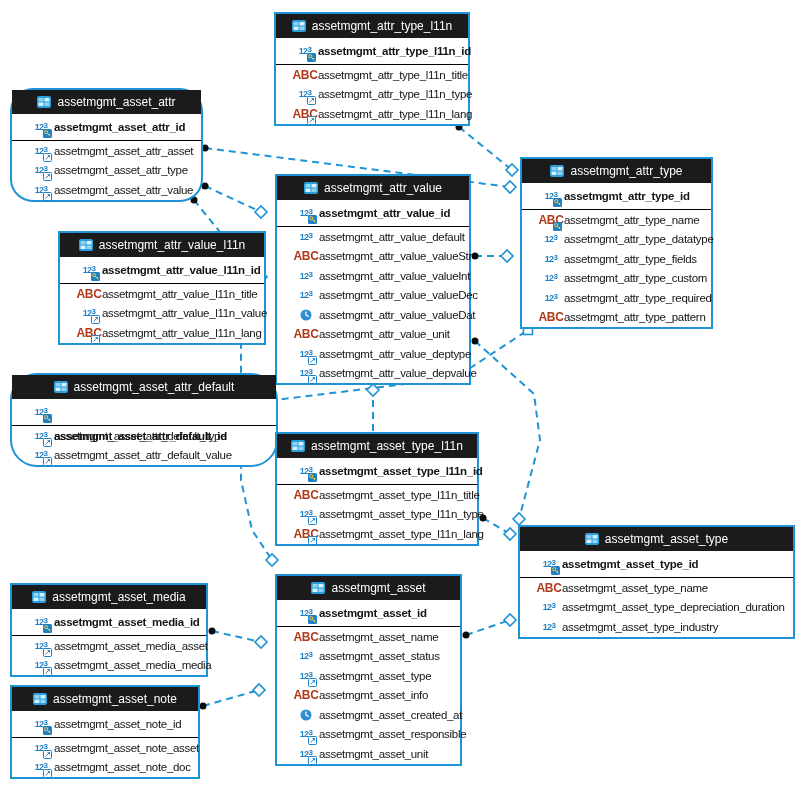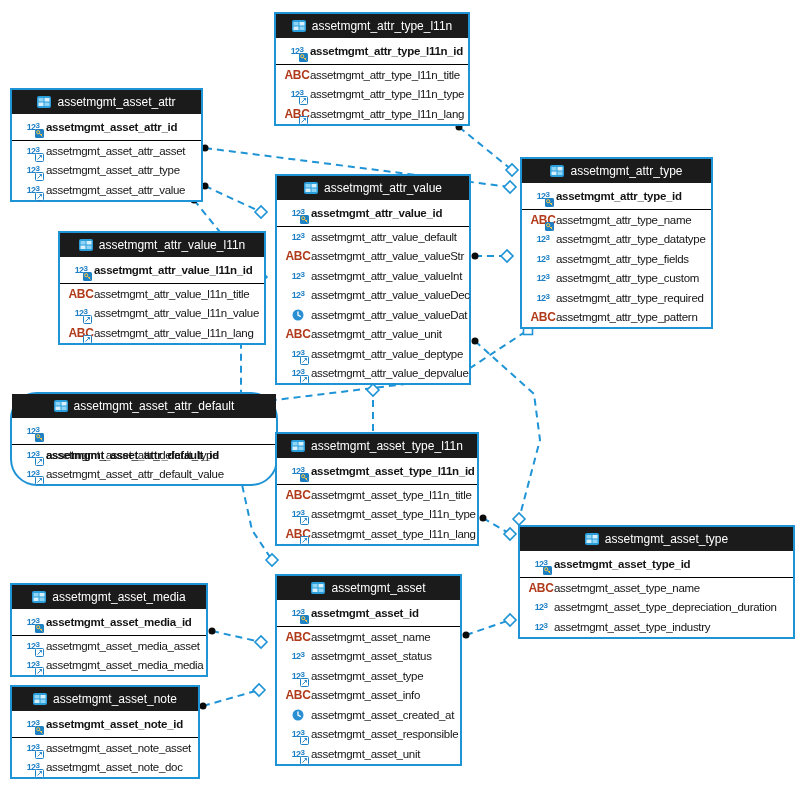--- a/index.html
+++ b/index.html
@@ -5,21 +5,21 @@
   html,body{margin:0;padding:0;background:#ffffff;}
   body{width:802px;height:785px;position:relative;overflow:hidden;
        font-family:"Liberation Sans","DejaVu Sans",sans-serif;}
   #canvas{position:absolute;left:0;top:0;width:802px;height:785px;}
   #rel-svg{position:absolute;left:0;top:0;z-index:1;}
   .tbl{position:absolute;z-index:2;background:#ffffff;border:2px solid #1e93d6;box-sizing:border-box;}
   .tbl-header{background:#1b1b1b;color:#ffffff;height:24px;display:flex;align-items:center;
       justify-content:center;gap:6px;font-size:12px;white-space:nowrap;padding:0 4px;}
   .tbl-title{color:#fff;}
   .frow{display:flex;align-items:center;height:19.5px;font-size:11.5px;letter-spacing:-0.3px;
-      padding:0 10px;white-space:nowrap;color:#141414;}
+      padding:0 18px;white-space:nowrap;color:#141414;}
   .frow.pk{height:26px;font-weight:bold;border-bottom:1.6px solid #000000;}
   .ic{width:22px;flex:0 0 22px;position:relative;display:inline-flex;align-items:center;
       justify-content:center;height:16px;}
   .t-num{color:#1d7fc4;font-weight:bold;font-size:9px;letter-spacing:-0.6px;font-style:normal;}
   .t-num i{font-style:normal;font-size:8px;position:relative;top:-2px;}
   .t-str{color:#b03a1a;font-weight:bold;font-size:12px;letter-spacing:-0.4px;}
   .badge{position:absolute;right:0px;bottom:-3px;width:9px;height:9px;display:block;}
   .lbl{padding-left:2px;}
 </style>
 </head>
@@ -134,21 +134,21 @@
         <span class="ic">
           <span class="t-str">ABC</span>
           <svg width="9" height="9" viewBox="0 0 9 9" class="badge">
             <rect x="0.5" y="0.5" width="8" height="8" rx="1" fill="#ffffff" stroke="#1d7fc4" stroke-width="1"></rect>
             <path d="M2.5 6.5 L6.5 2.5 M6.5 2.5 L6.5 4.5 M6.5 2.5 L4.5 2.5" stroke="#1d7fc4" stroke-width="0.9" fill="none"></path>
           </svg>
         </span>
         <span class="lbl">assetmgmt_attr_type_l11n_lang</span>
       </div>
     </div>
-    <div class="tbl" style="left: 10px; top: 88px; width: 193px;">
+    <div class="tbl" style="left: 10px; top: 88px; width: 193px; border-radius: 23px;">
       <div class="tbl-header">
         <svg width="14" height="12" viewBox="0 0 14 12">
           <rect x="0" y="0" width="14" height="12" rx="2" fill="#2b9fdc"></rect>
           <rect x="1.5" y="2" width="5" height="3.5" fill="#8ed4f4"></rect>
           <rect x="7.5" y="2" width="5" height="3.5" fill="#d8f0fb"></rect>
           <rect x="1.5" y="6.5" width="5" height="3.5" fill="#d8f0fb"></rect>
           <rect x="7.5" y="6.5" width="5" height="3.5" fill="#8ed4f4"></rect>
         </svg>
         <span class="tbl-title">assetmgmt_asset_attr</span>
       </div>
@@ -382,21 +382,21 @@
         <span class="ic">
           <span class="t-str">ABC</span>
           <svg width="9" height="9" viewBox="0 0 9 9" class="badge">
             <rect x="0.5" y="0.5" width="8" height="8" rx="1" fill="#ffffff" stroke="#1d7fc4" stroke-width="1"></rect>
             <path d="M2.5 6.5 L6.5 2.5 M6.5 2.5 L6.5 4.5 M6.5 2.5 L4.5 2.5" stroke="#1d7fc4" stroke-width="0.9" fill="none"></path>
           </svg>
         </span>
         <span class="lbl">assetmgmt_attr_value_l11n_lang</span>
       </div>
     </div>
-    <div class="tbl" style="left: 10px; top: 392px; width: 268px; border-radius: 27px;">
+    <div class="tbl" style="left: 10px; top: 373px; width: 268px; border-radius: 27px;">
       <div class="tbl-header">
         <svg width="14" height="12" viewBox="0 0 14 12">
           <rect x="0" y="0" width="14" height="12" rx="2" fill="#2b9fdc"></rect>
           <rect x="1.5" y="2" width="5" height="3.5" fill="#8ed4f4"></rect>
           <rect x="7.5" y="2" width="5" height="3.5" fill="#d8f0fb"></rect>
           <rect x="1.5" y="6.5" width="5" height="3.5" fill="#d8f0fb"></rect>
           <rect x="7.5" y="6.5" width="5" height="3.5" fill="#8ed4f4"></rect>
         </svg>
         <span class="tbl-title">assetmgmt_asset_attr_default</span>
       </div>
@@ -658,21 +658,21 @@
       </div>
       <div class="frow pk">
         <span class="ic">
           <span class="t-num">12<i>3</i></span>
           <svg width="9" height="9" viewBox="0 0 9 9" class="badge">
             <rect x="0" y="0" width="9" height="9" rx="1.5" fill="#1d7fc4"></rect>
             <circle cx="3.2" cy="3.2" r="1.6" fill="none" stroke="#f7c948" stroke-width="1"></circle>
             <path d="M4.3 4.3 L7.4 7.4 M6 6 L7.2 4.9" stroke="#f7c948" stroke-width="1" fill="none"></path>
           </svg>
         </span>
-        <span class="lbl" style="font-weight: bold;">assetmgmt_asset_note_id</span>
+        <span class="lbl" style="font-weight: normal;">assetmgmt_asset_note_id</span>
       </div>
       <div class="frow">
         <span class="ic">
           <span class="t-num">12<i>3</i></span>
           <svg width="9" height="9" viewBox="0 0 9 9" class="badge">
             <rect x="0.5" y="0.5" width="8" height="8" rx="1" fill="#ffffff" stroke="#1d7fc4" stroke-width="1"></rect>
             <path d="M2.5 6.5 L6.5 2.5 M6.5 2.5 L6.5 4.5 M6.5 2.5 L4.5 2.5" stroke="#1d7fc4" stroke-width="0.9" fill="none"></path>
           </svg>
         </span>
         <span class="lbl">assetmgmt_asset_note_asset</span>

